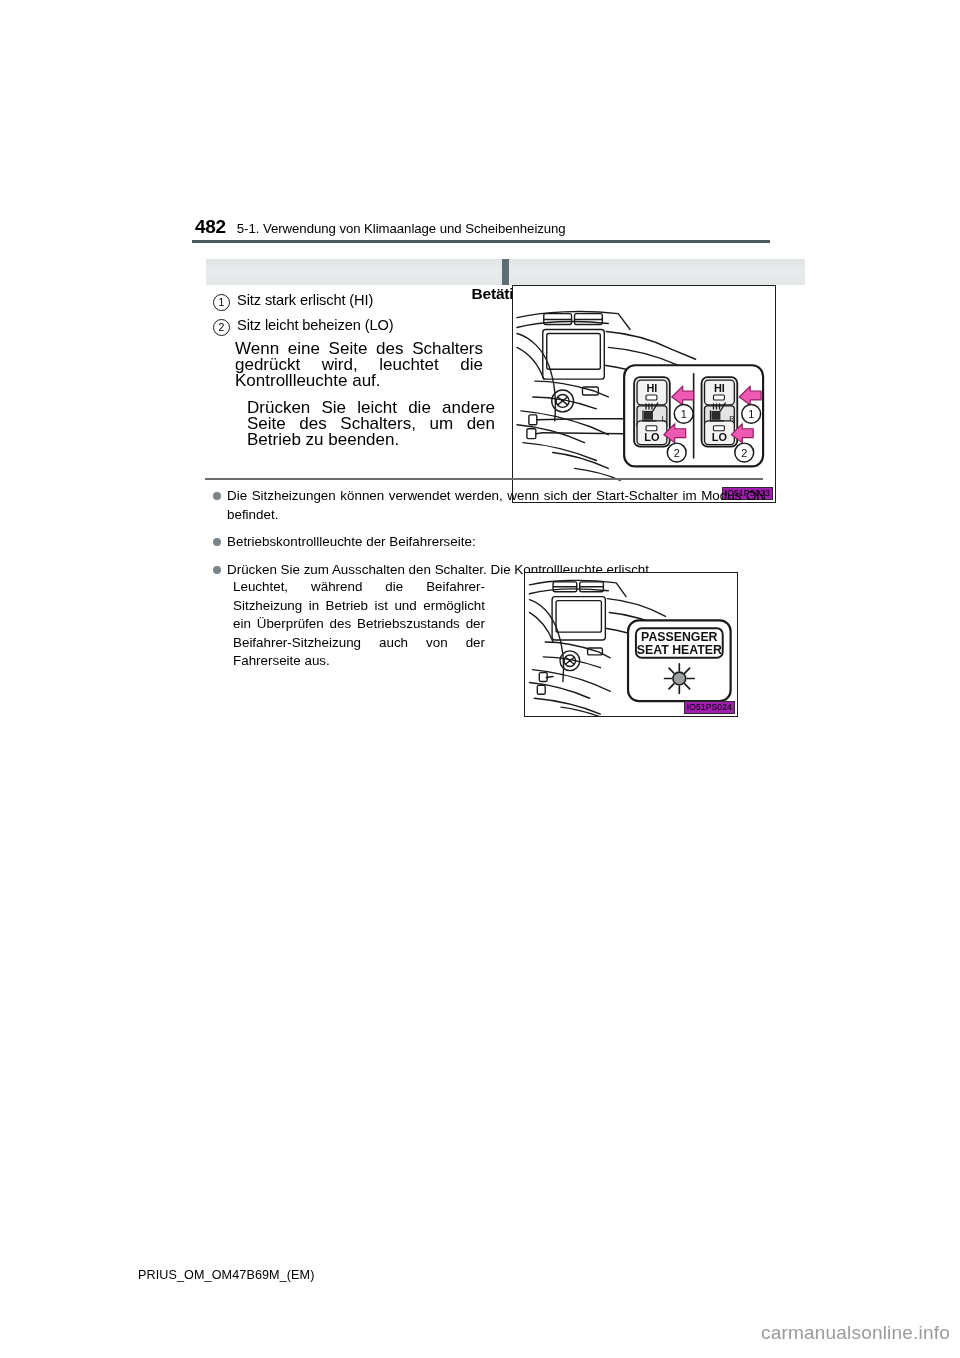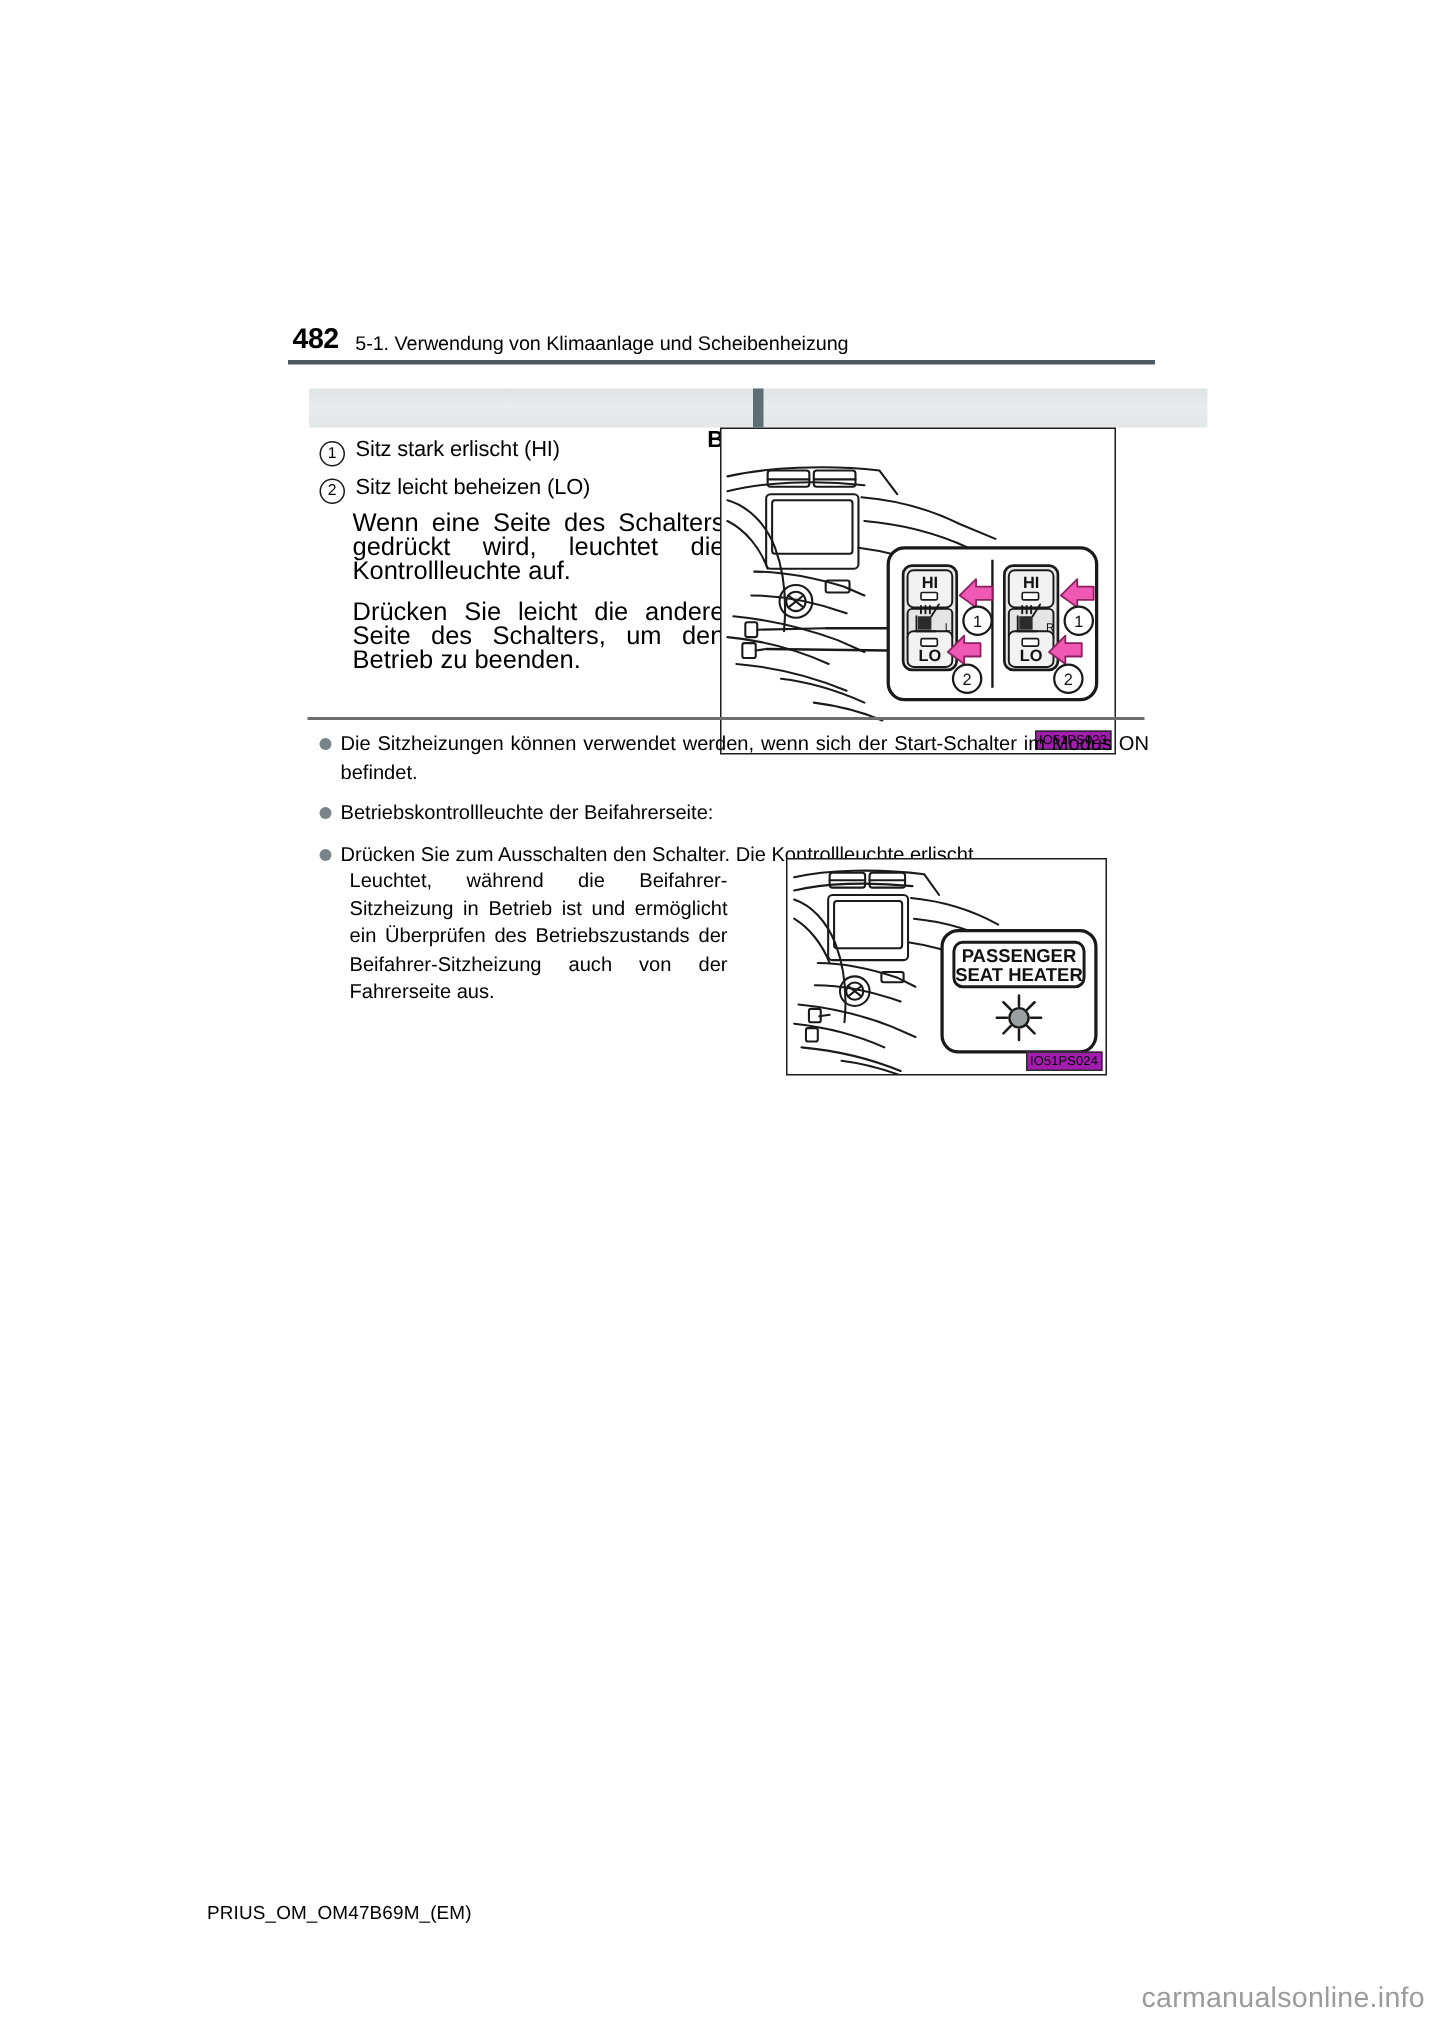--- a/index.html
+++ b/index.html
@@ -114,31 +114,31 @@
 
   .para {
     position: absolute;
     left: 235px;
     width: 248px;
     font-size: 17px;
     line-height: 16px;
     text-align: justify;
   }
   .para-a { top: 341px; }
-  .para-b { top: 400px; }
+  .para-b { top: 400px; margin-left: 12px; }
 
   
   .fig {
     position: absolute;
     border: 1.2px solid #1d1d1d;
     background: #fff;
     box-sizing: border-box;
   }
   .fig1 {
-    left: 480px;
+    left: 512px;
     top: 285px;
     width: 264px;
     height: 218px;
   }
   .fig2 {
     left: 524px;
     top: 572px;
     width: 214px;
     height: 145px;
   }

